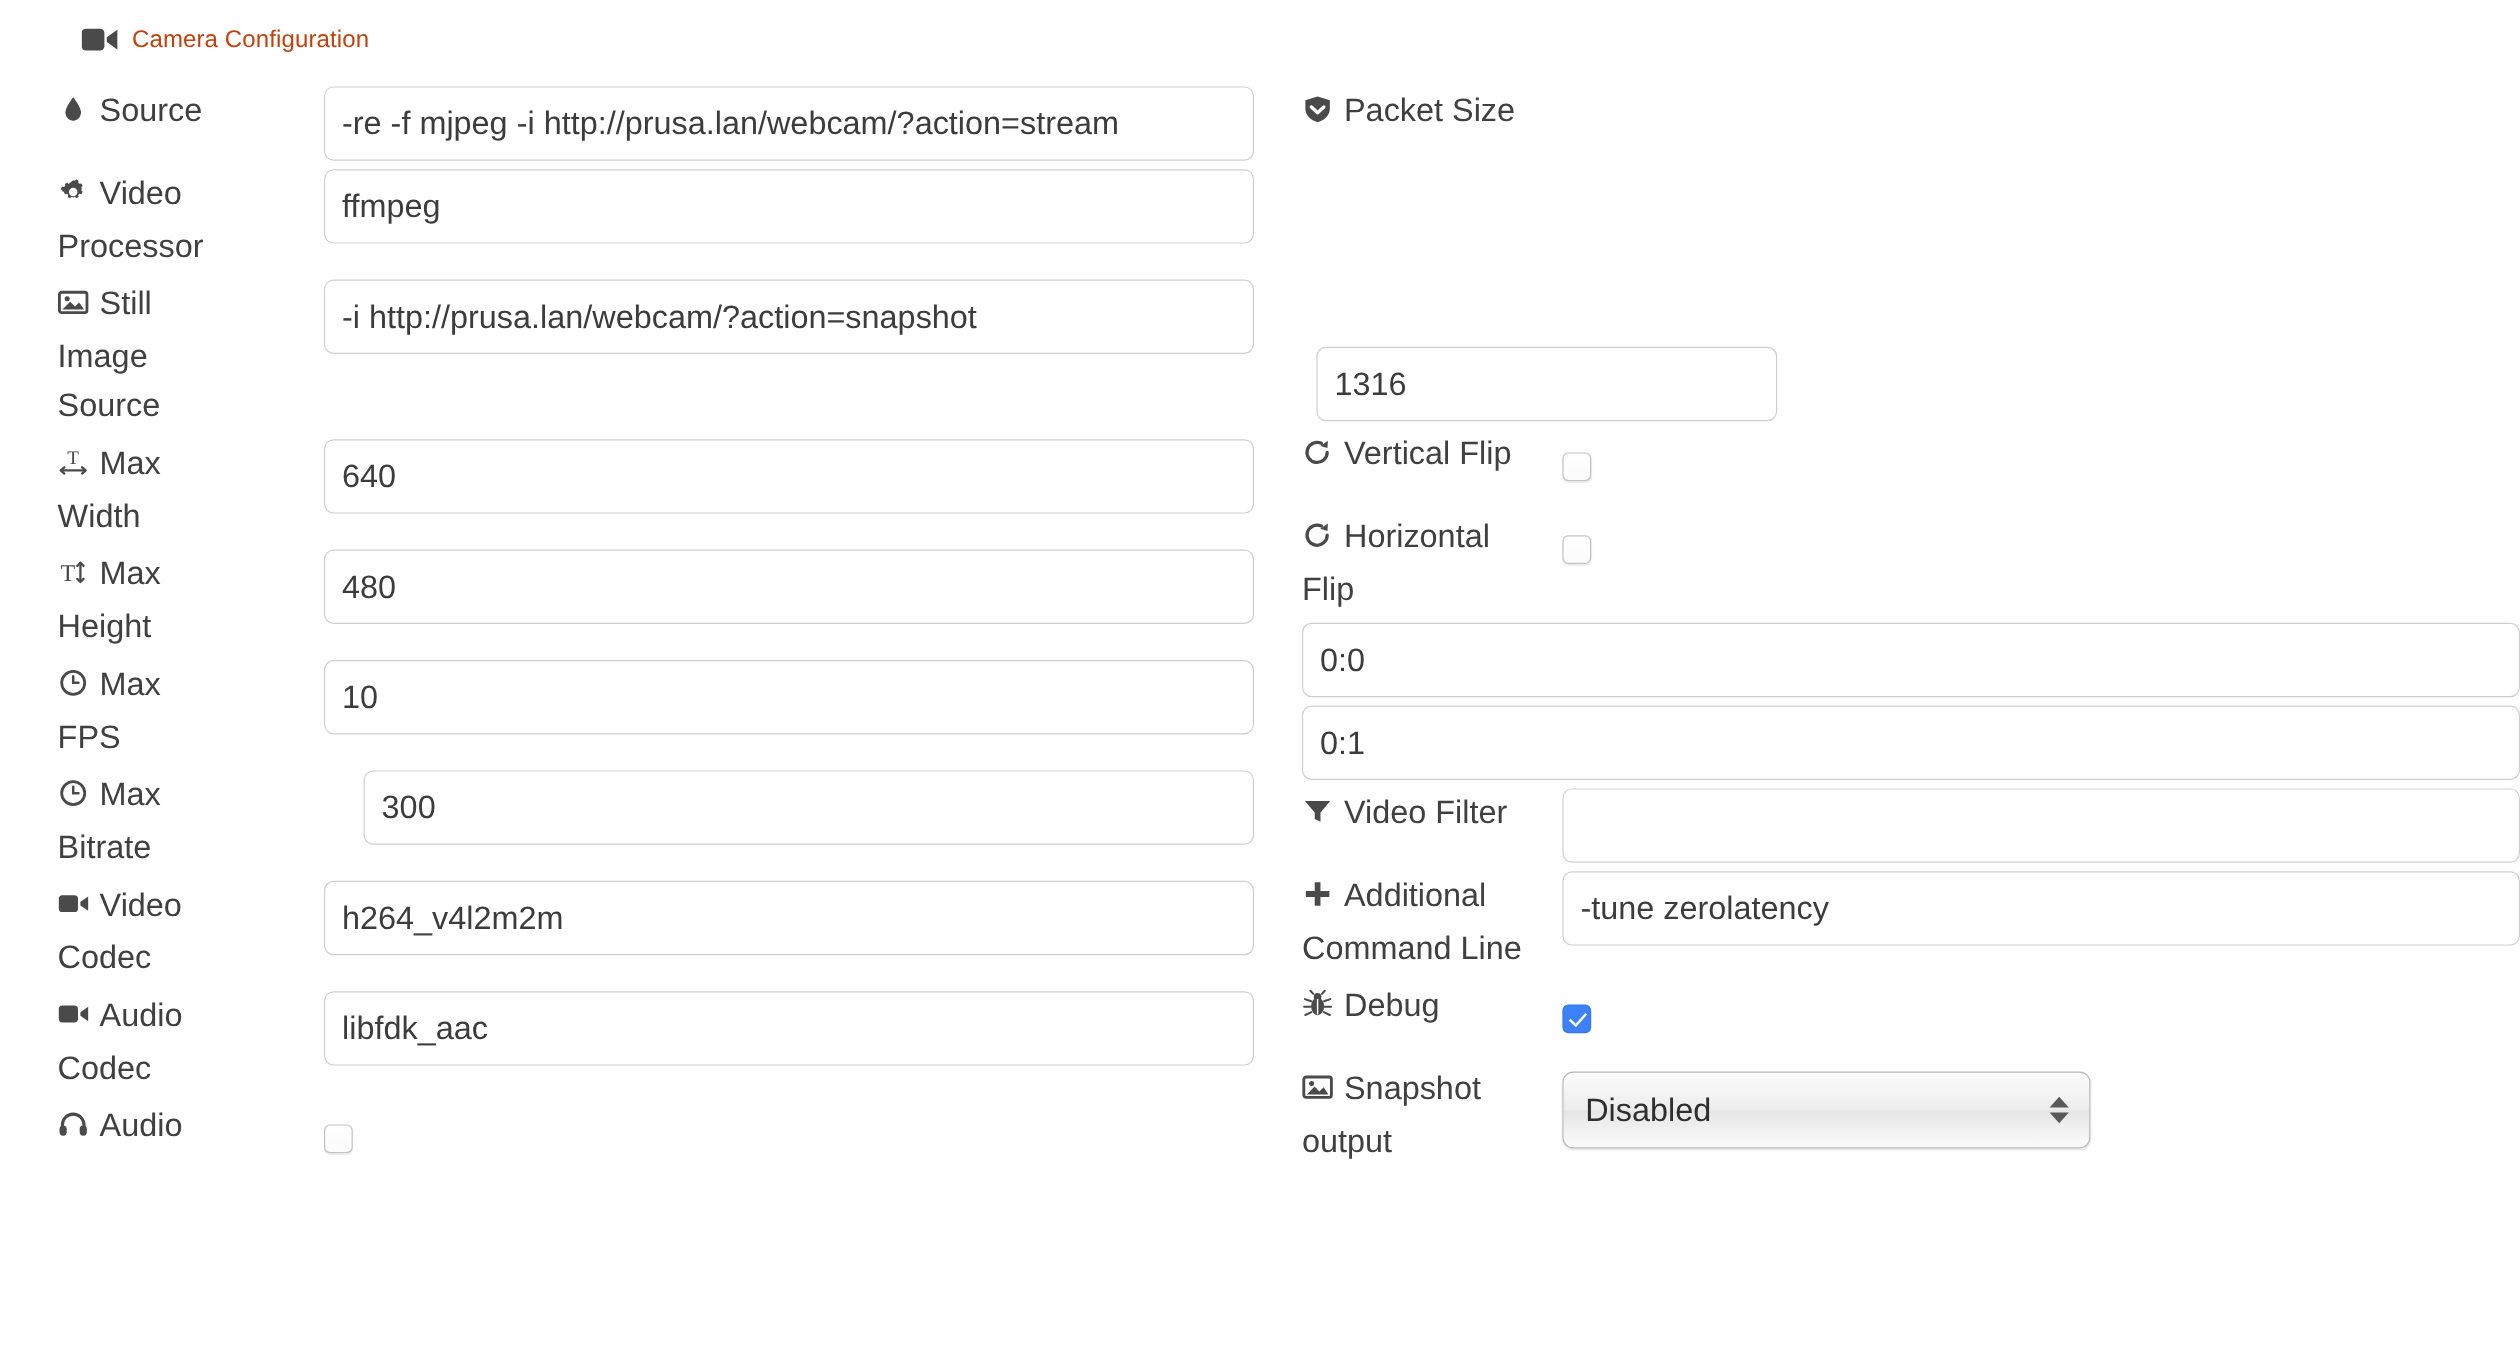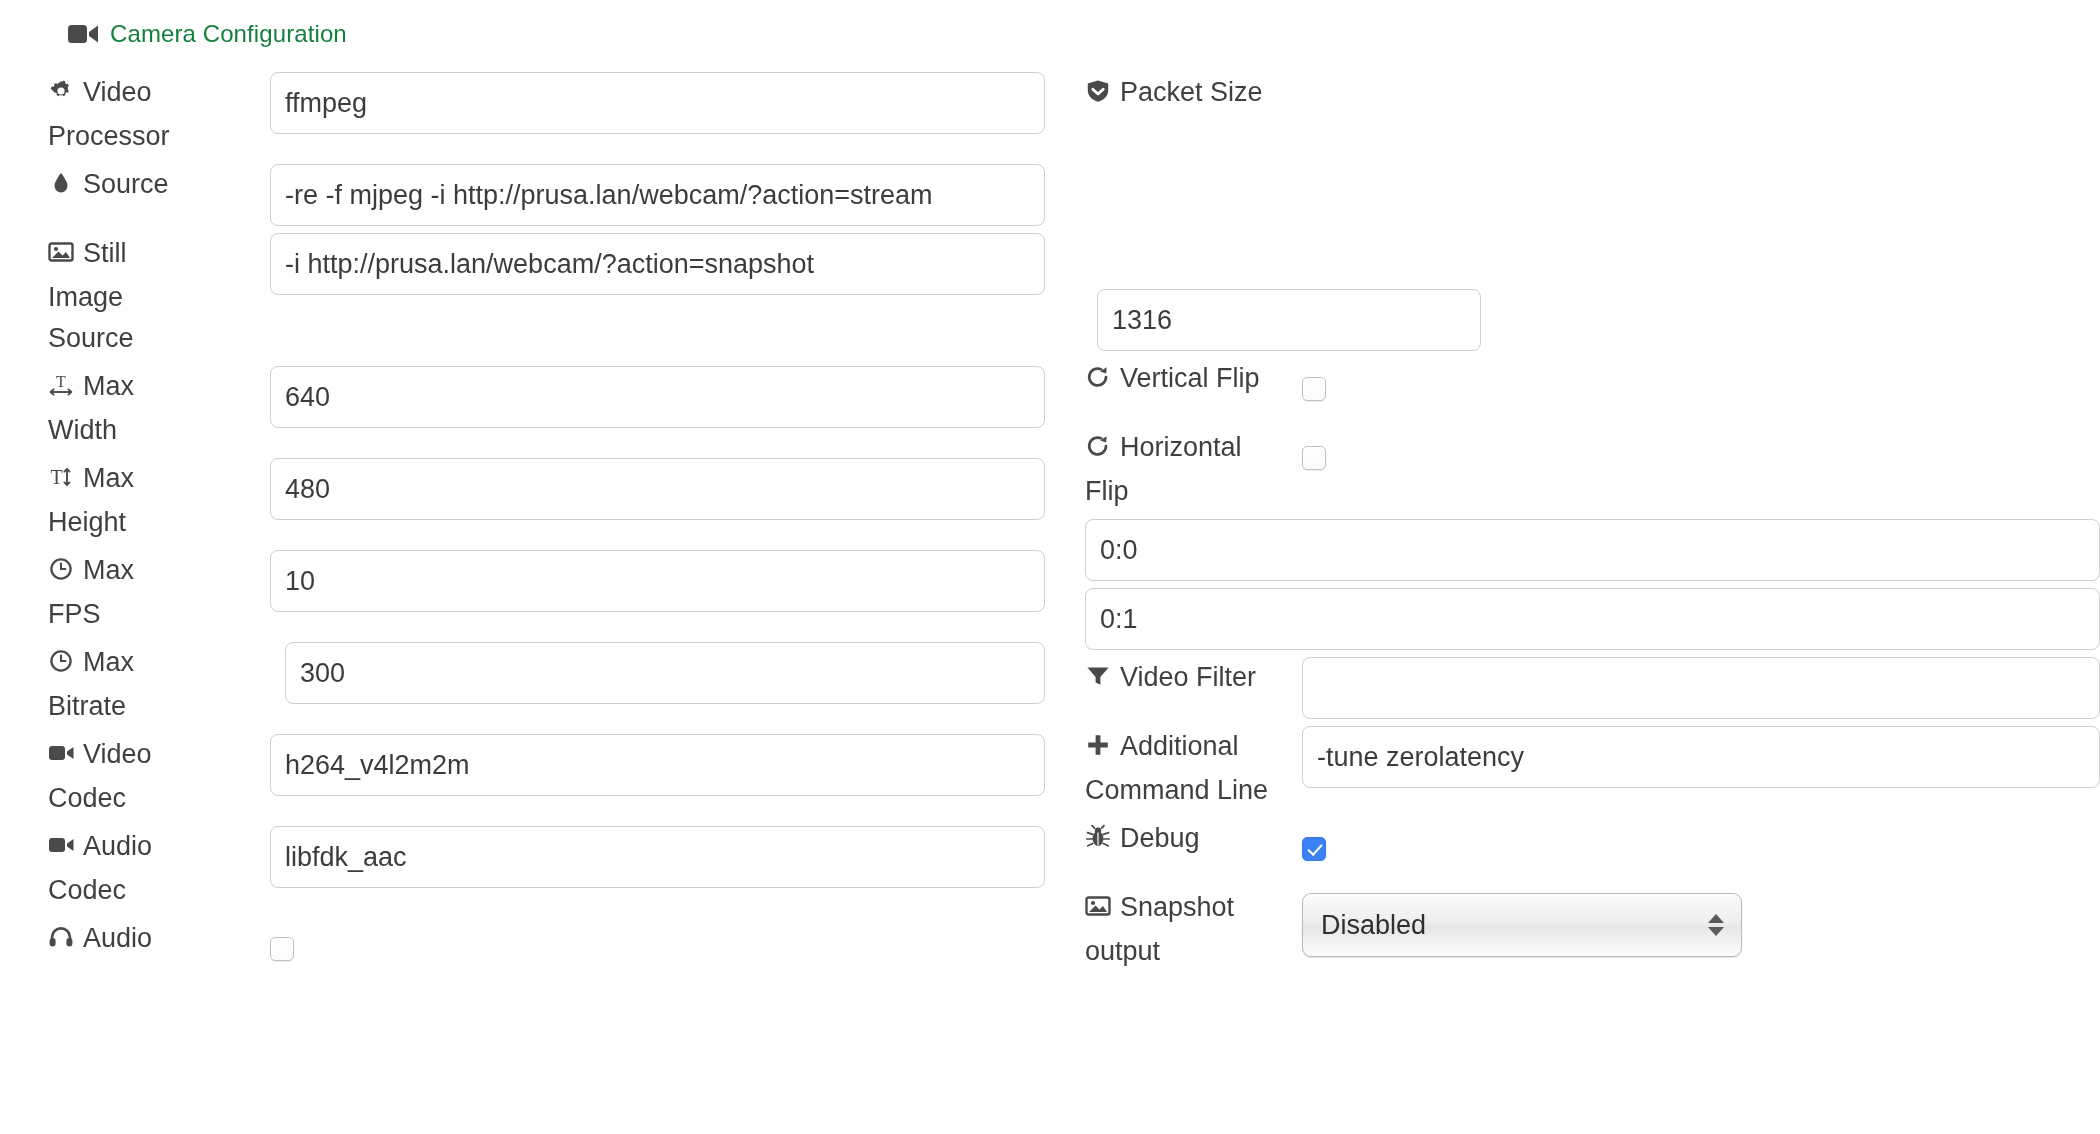--- a/index.html
+++ b/index.html
@@ -11,21 +11,21 @@
     -webkit-font-smoothing: antialiased;
   }
 
   #page { position: relative; width: 2100px; height: 1134px; overflow: hidden; background:#fff; }
 
   
   .section-header {
     position: absolute;
     left: 68px; top: 22px;
     display: flex; align-items: center; gap: 12px;
-    font-size: 24px; color: #15803d; font-weight: 400;
+    font-size: 20px; color: #c2410c; font-weight: 400;
     letter-spacing: .1px;
   }
   .section-header .hdr-label { line-height: 1; }
 
   
   .col { position: absolute; top: 72px; }
   .col-left  { left: 0px;    width: 1045px; }
   .col-right { left: 1085px; width: 1015px; }
 
   .row {
@@ -124,33 +124,33 @@
         <rect x="0" y="2" width="19" height="18" rx="3.5" fill="#4a4a4a"></rect>
         <path d="M21 9 L30 2.5 L30 19.5 L21 13 Z" fill="#4a4a4a"></path>
       </svg>
     </span>
     <span class="hdr-label">Camera Configuration</span>
   </div>
 
   <div class="col col-left" id="left-col">
       <div class="row" style="margin-bottom: 7px;">
         <div class="field-label" style="width: 200px; flex: 0 0 200px; padding-left: 48px; padding-right: 12px;"><span class="ic"><svg class="ico" width="26" height="26" viewBox="0 0 26 26" style="display: inline-block;">
+              <path d="M13 3 C13 3 6.5 11.2 6.5 15.6 C6.5 19.6 9.4 22.6 13 22.6 C16.6 22.6 19.5 19.6 19.5 15.6 C19.5 11.2 13 3 13 3 Z" fill="#4a4a4a"></path>
+            </svg></span><span class="lbl-txt">Source</span></div>
+        <div class="ctl" style="margin-left: 70px;">
+          <input type="text" class="tinput" value="-re -f mjpeg -i http://prusa.lan/webcam/?action=stream" style="">
+        </div>
+      </div>
+      <div class="row" style="margin-bottom: 7px;">
+        <div class="field-label" style="width: 200px; flex: 0 0 200px; padding-left: 48px; padding-right: 12px;"><span class="ic"><svg class="ico" width="26" height="26" viewBox="0 0 26 26" style="display: inline-block;">
               <path d="M13 3.2l1.5.45.9-1.25 2.1 1.2-.35 1.5 1.1 1.1 1.5-.35 1.2 2.1-1.25.9.45 1.5-.45 1.5 1.25.9-1.2 2.1-1.5-.35-1.1 1.1.35 1.5-2.1 1.2-.9-1.25-1.5.45-1.5-.45-.9 1.25-2.1-1.2.35-1.5-1.1-1.1-1.5.35-1.2-2.1 1.25-.9L4.3 13l-.45-1.5L2.6 10.6l1.2-2.1 1.5.35 1.1-1.1-.35-1.5 2.1-1.2.9 1.25z" fill="#4a4a4a"></path>
               <circle cx="13" cy="13" r="3.6" fill="#fff"></circle>
             </svg></span><span class="lbl-txt">Video Processor</span></div>
         <div class="ctl" style="margin-left: 70px;">
           <input type="text" class="tinput" value="ffmpeg" style="">
-        </div>
-      </div>
-      <div class="row" style="margin-bottom: 7px;">
-        <div class="field-label" style="width: 200px; flex: 0 0 200px; padding-left: 48px; padding-right: 12px;"><span class="ic"><svg class="ico" width="26" height="26" viewBox="0 0 26 26" style="display: inline-block;">
-              <path d="M13 3 C13 3 6.5 11.2 6.5 15.6 C6.5 19.6 9.4 22.6 13 22.6 C16.6 22.6 19.5 19.6 19.5 15.6 C19.5 11.2 13 3 13 3 Z" fill="#4a4a4a"></path>
-            </svg></span><span class="lbl-txt">Source</span></div>
-        <div class="ctl" style="margin-left: 70px;">
-          <input type="text" class="tinput" value="-re -f mjpeg -i http://prusa.lan/webcam/?action=stream" style="">
         </div>
       </div>
       <div class="row" style="margin-bottom: 7px;">
         <div class="field-label" style="width: 200px; flex: 0 0 200px; padding-left: 48px; padding-right: 12px;"><span class="ic"><svg class="ico" width="26" height="26" viewBox="0 0 26 26" style="display: inline-block;">
               <rect x="1.5" y="4.5" width="23" height="17" rx="2" fill="none" stroke="#4a4a4a" stroke-width="2.4"></rect>
               <circle cx="8" cy="10" r="2.1" fill="#4a4a4a"></circle>
               <path d="M4 19 L10.5 12.5 L14.5 16.5 L18 13 L22 19 Z" fill="#4a4a4a"></path>
             </svg></span><span class="lbl-txt">Still Image Source</span></div>
         <div class="ctl" style="margin-left: 70px;">
           <input type="text" class="tinput" value="-i http://prusa.lan/webcam/?action=snapshot" style="">
@@ -183,21 +183,21 @@
             </svg></span><span class="lbl-txt">Max FPS</span></div>
         <div class="ctl" style="margin-left: 70px;">
           <input type="text" class="tinput" value="10" style="">
         </div>
       </div>
       <div class="row" style="margin-bottom: 7px;">
         <div class="field-label" style="width: 200px; flex: 0 0 200px; padding-left: 48px; padding-right: 12px;"><span class="ic"><svg class="ico" width="26" height="26" viewBox="0 0 26 26" style="display: inline-block;">
               <circle cx="13" cy="13" r="9.6" fill="none" stroke="#4a4a4a" stroke-width="2.3"></circle>
               <path d="M13 7.6 V13 H17.4" fill="none" stroke="#4a4a4a" stroke-width="2.1" stroke-linecap="round"></path>
             </svg></span><span class="lbl-txt">Max Bitrate</span></div>
-        <div class="ctl" style="margin-left: 64px; padding-left: 21px;">
+        <div class="ctl" style="margin-left: 82px; padding-left: 21px;">
           <input type="text" class="tinput" value="300" style="">
         </div>
       </div>
       <div class="row" style="margin-bottom: 7px;">
         <div class="field-label" style="width: 200px; flex: 0 0 200px; padding-left: 48px; padding-right: 12px;"><span class="ic"><svg class="ico" width="26" height="26" viewBox="0 0 26 26" style="display: inline-block;">
               <rect x="1" y="6" width="16" height="14" rx="3" fill="#4a4a4a"></rect>
               <path d="M19 11.5 L25.5 7 L25.5 19 L19 14.5 Z" fill="#4a4a4a"></path>
             </svg></span><span class="lbl-txt">Video Codec</span></div>
         <div class="ctl" style="margin-left: 70px;">
           <input type="text" class="tinput" value="h264_v4l2m2m" style="">

